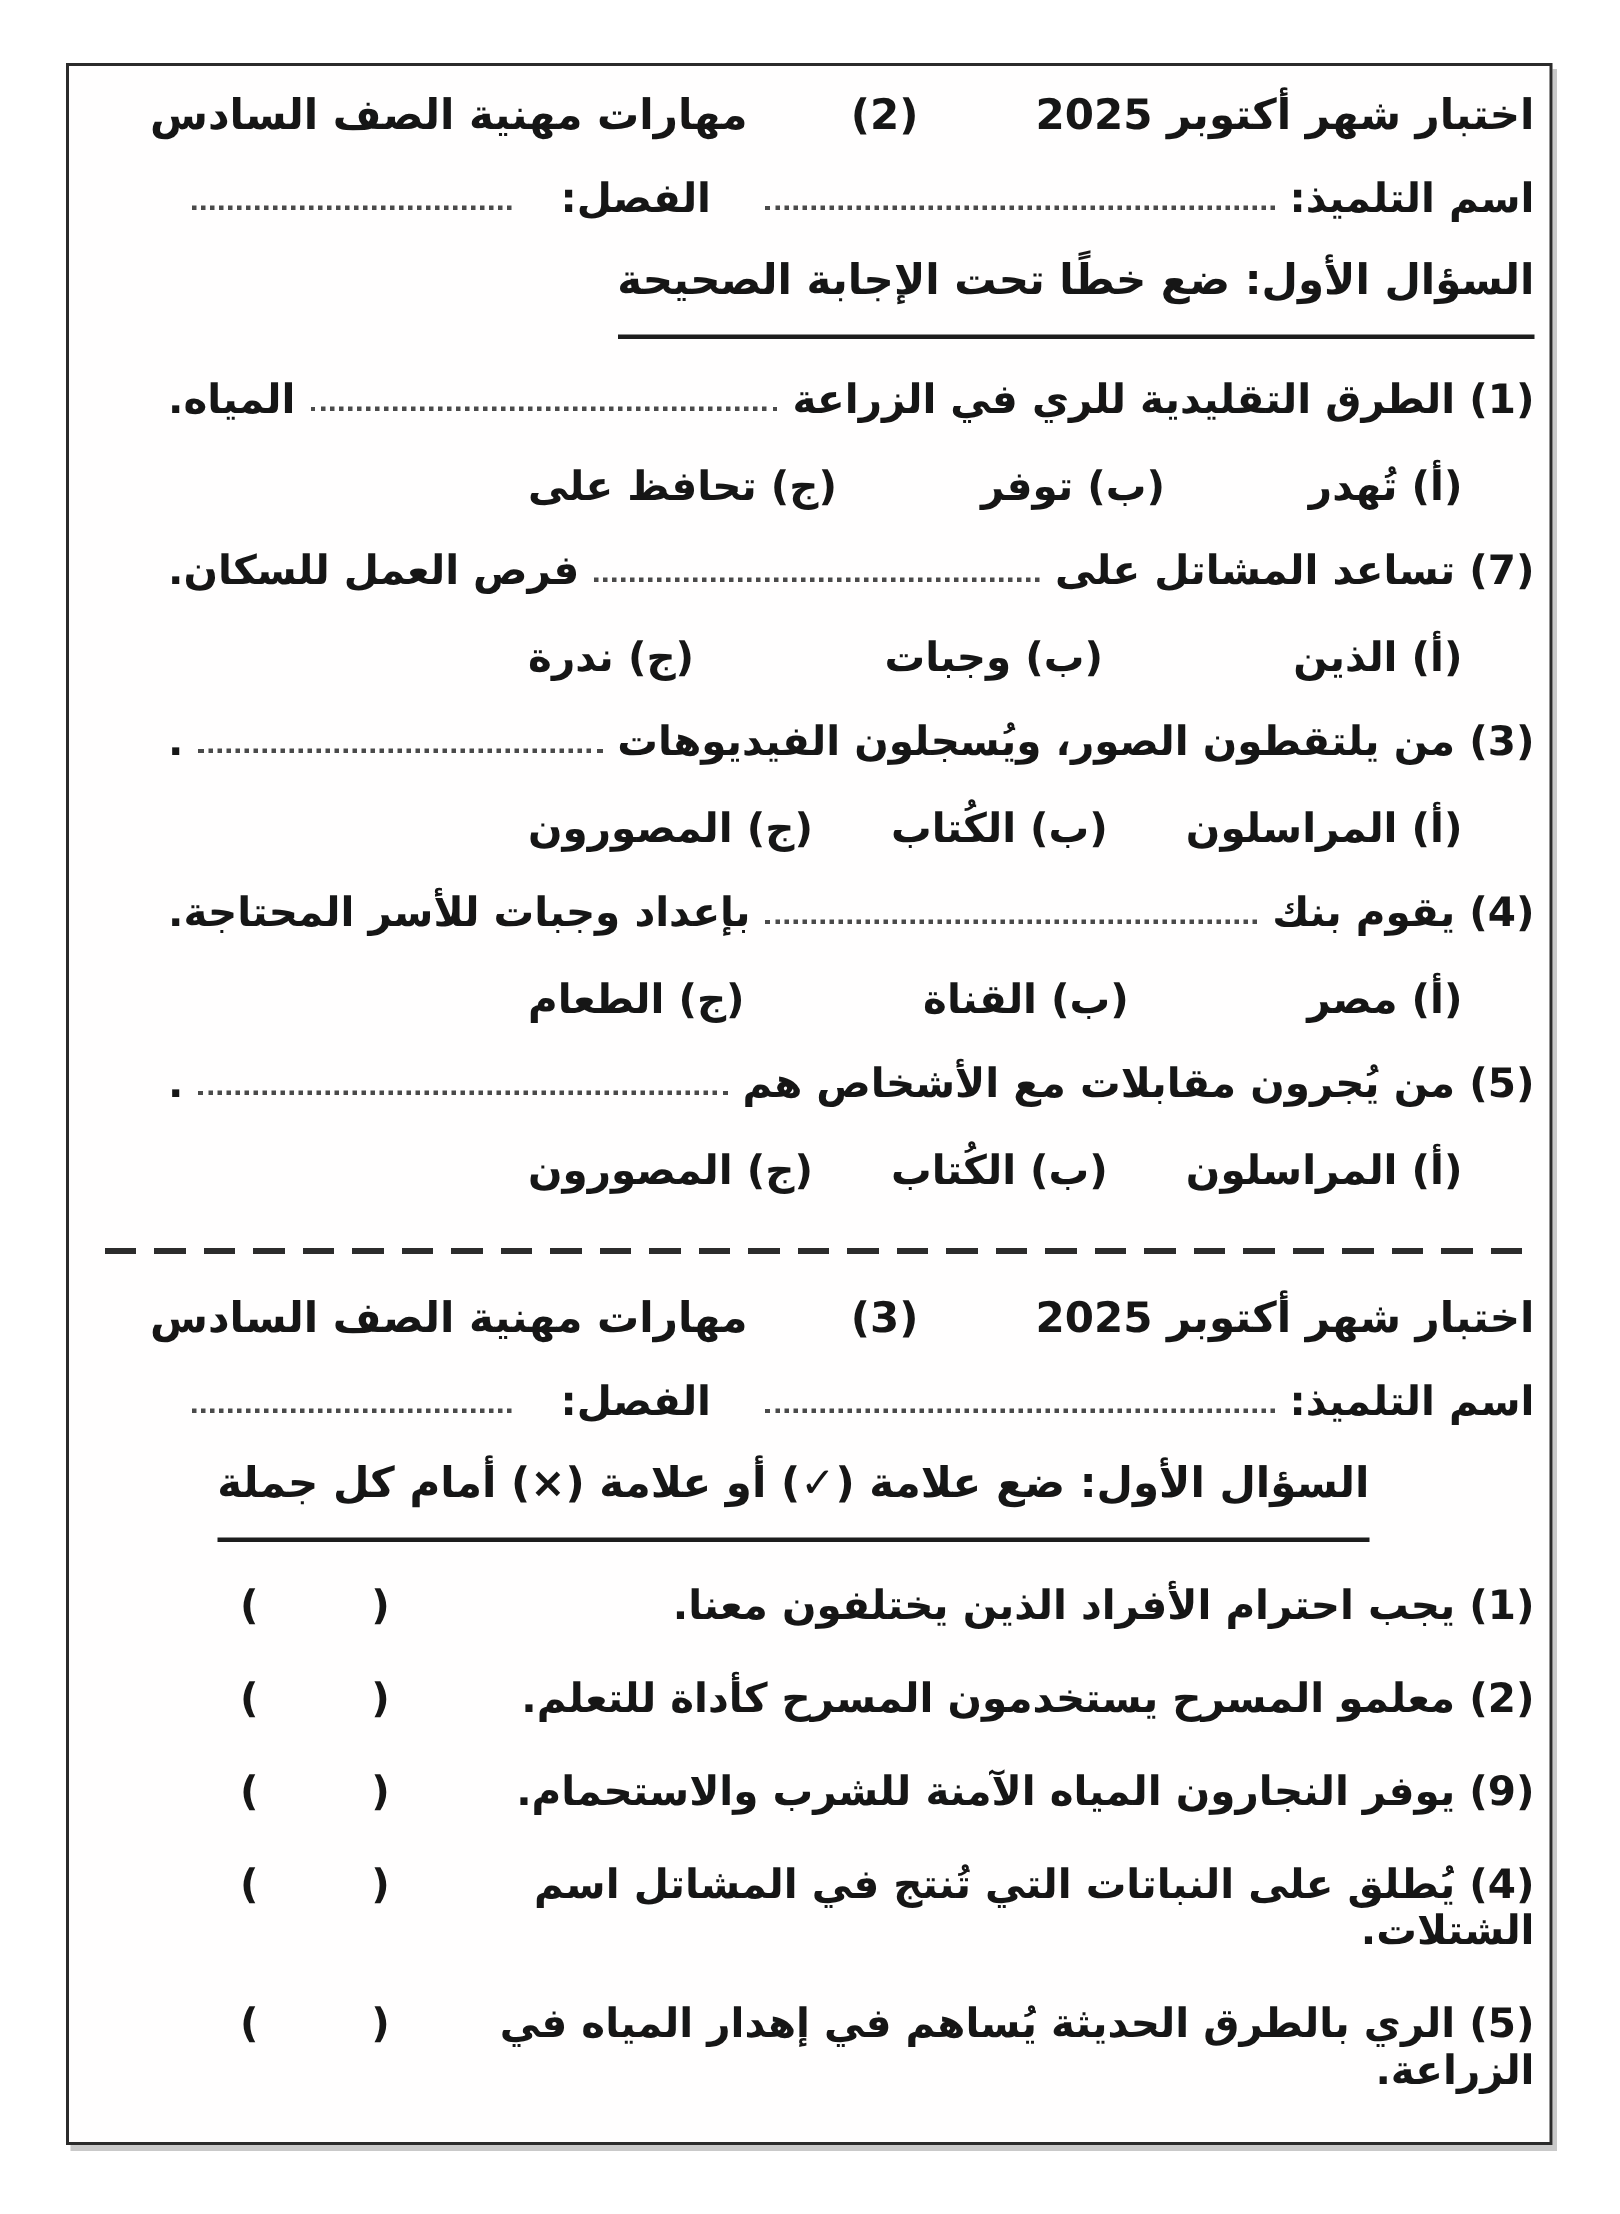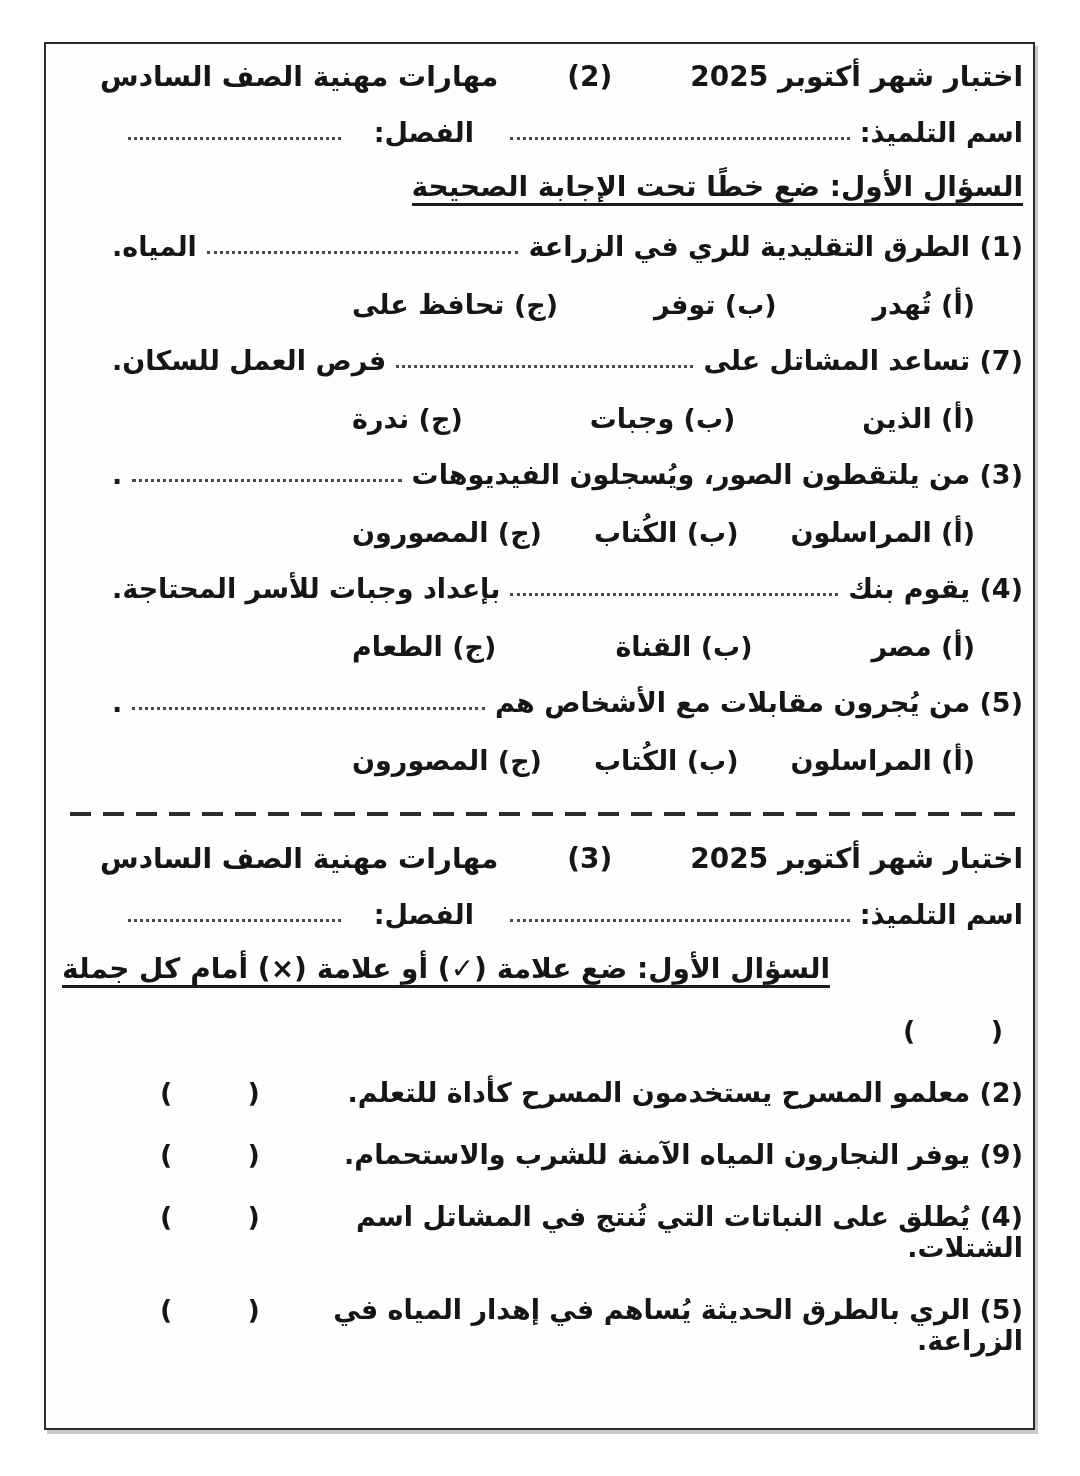--- a/index.html
+++ b/index.html
@@ -55,23 +55,23 @@
     margin: 0 10px 8px 10px;
   }
   .name-dots  { flex: 1.15 1 0; }
   .class-dots { flex: 0.72 1 0; }
   .class-label { margin-right: 26px; margin-left: 23px; }
   .instr-wrap { margin: 4px 0 2px 0; }
   .instr {
     display: inline-block;
     font-size: 28px;
     border-bottom: 3px solid #1d1d1d;
-    padding-bottom: 0;
-  }
-  .instr-wrap.center2 { text-align: left; padding-right: 110px; }
+    padding-bottom: 20px;
+  }
+  .instr-wrap.center2 { text-align: right; padding-right: 110px; }
   
   .q { margin-top: 25px; }
   .qline {
     display: flex;
     align-items: flex-end;
     font-size: 27px;
     padding-left: 50px;
   }
   .qline .dots { flex: 1 1 auto; }
   .opts {
@@ -208,20 +208,21 @@
       <span class="dots name-dots"></span>
       <span class="class-label">الفصل:</span>
       <span class="dots class-dots"></span>
     </div>
 
     <div class="instr-wrap center2">
       <span class="instr">السؤال الأول: ضع علامة (✓) أو علامة (×) أمام كل جملة</span>
     </div>
 
     <div class="tf first-tf">
+      <span>(1) يجب احترام الأفراد الذين يختلفون معنا.</span>
       <span class="slot">(&nbsp;&nbsp;&nbsp;&nbsp;&nbsp;&nbsp;&nbsp;&nbsp;)</span>
     </div>
     <div class="tf">
       <span>(2) معلمو المسرح يستخدمون المسرح كأداة للتعلم.</span>
       <span class="slot">(&nbsp;&nbsp;&nbsp;&nbsp;&nbsp;&nbsp;&nbsp;&nbsp;)</span>
     </div>
     <div class="tf">
       <span>(9) يوفر النجارون المياه الآمنة للشرب والاستحمام.</span>
       <span class="slot">(&nbsp;&nbsp;&nbsp;&nbsp;&nbsp;&nbsp;&nbsp;&nbsp;)</span>
     </div>

